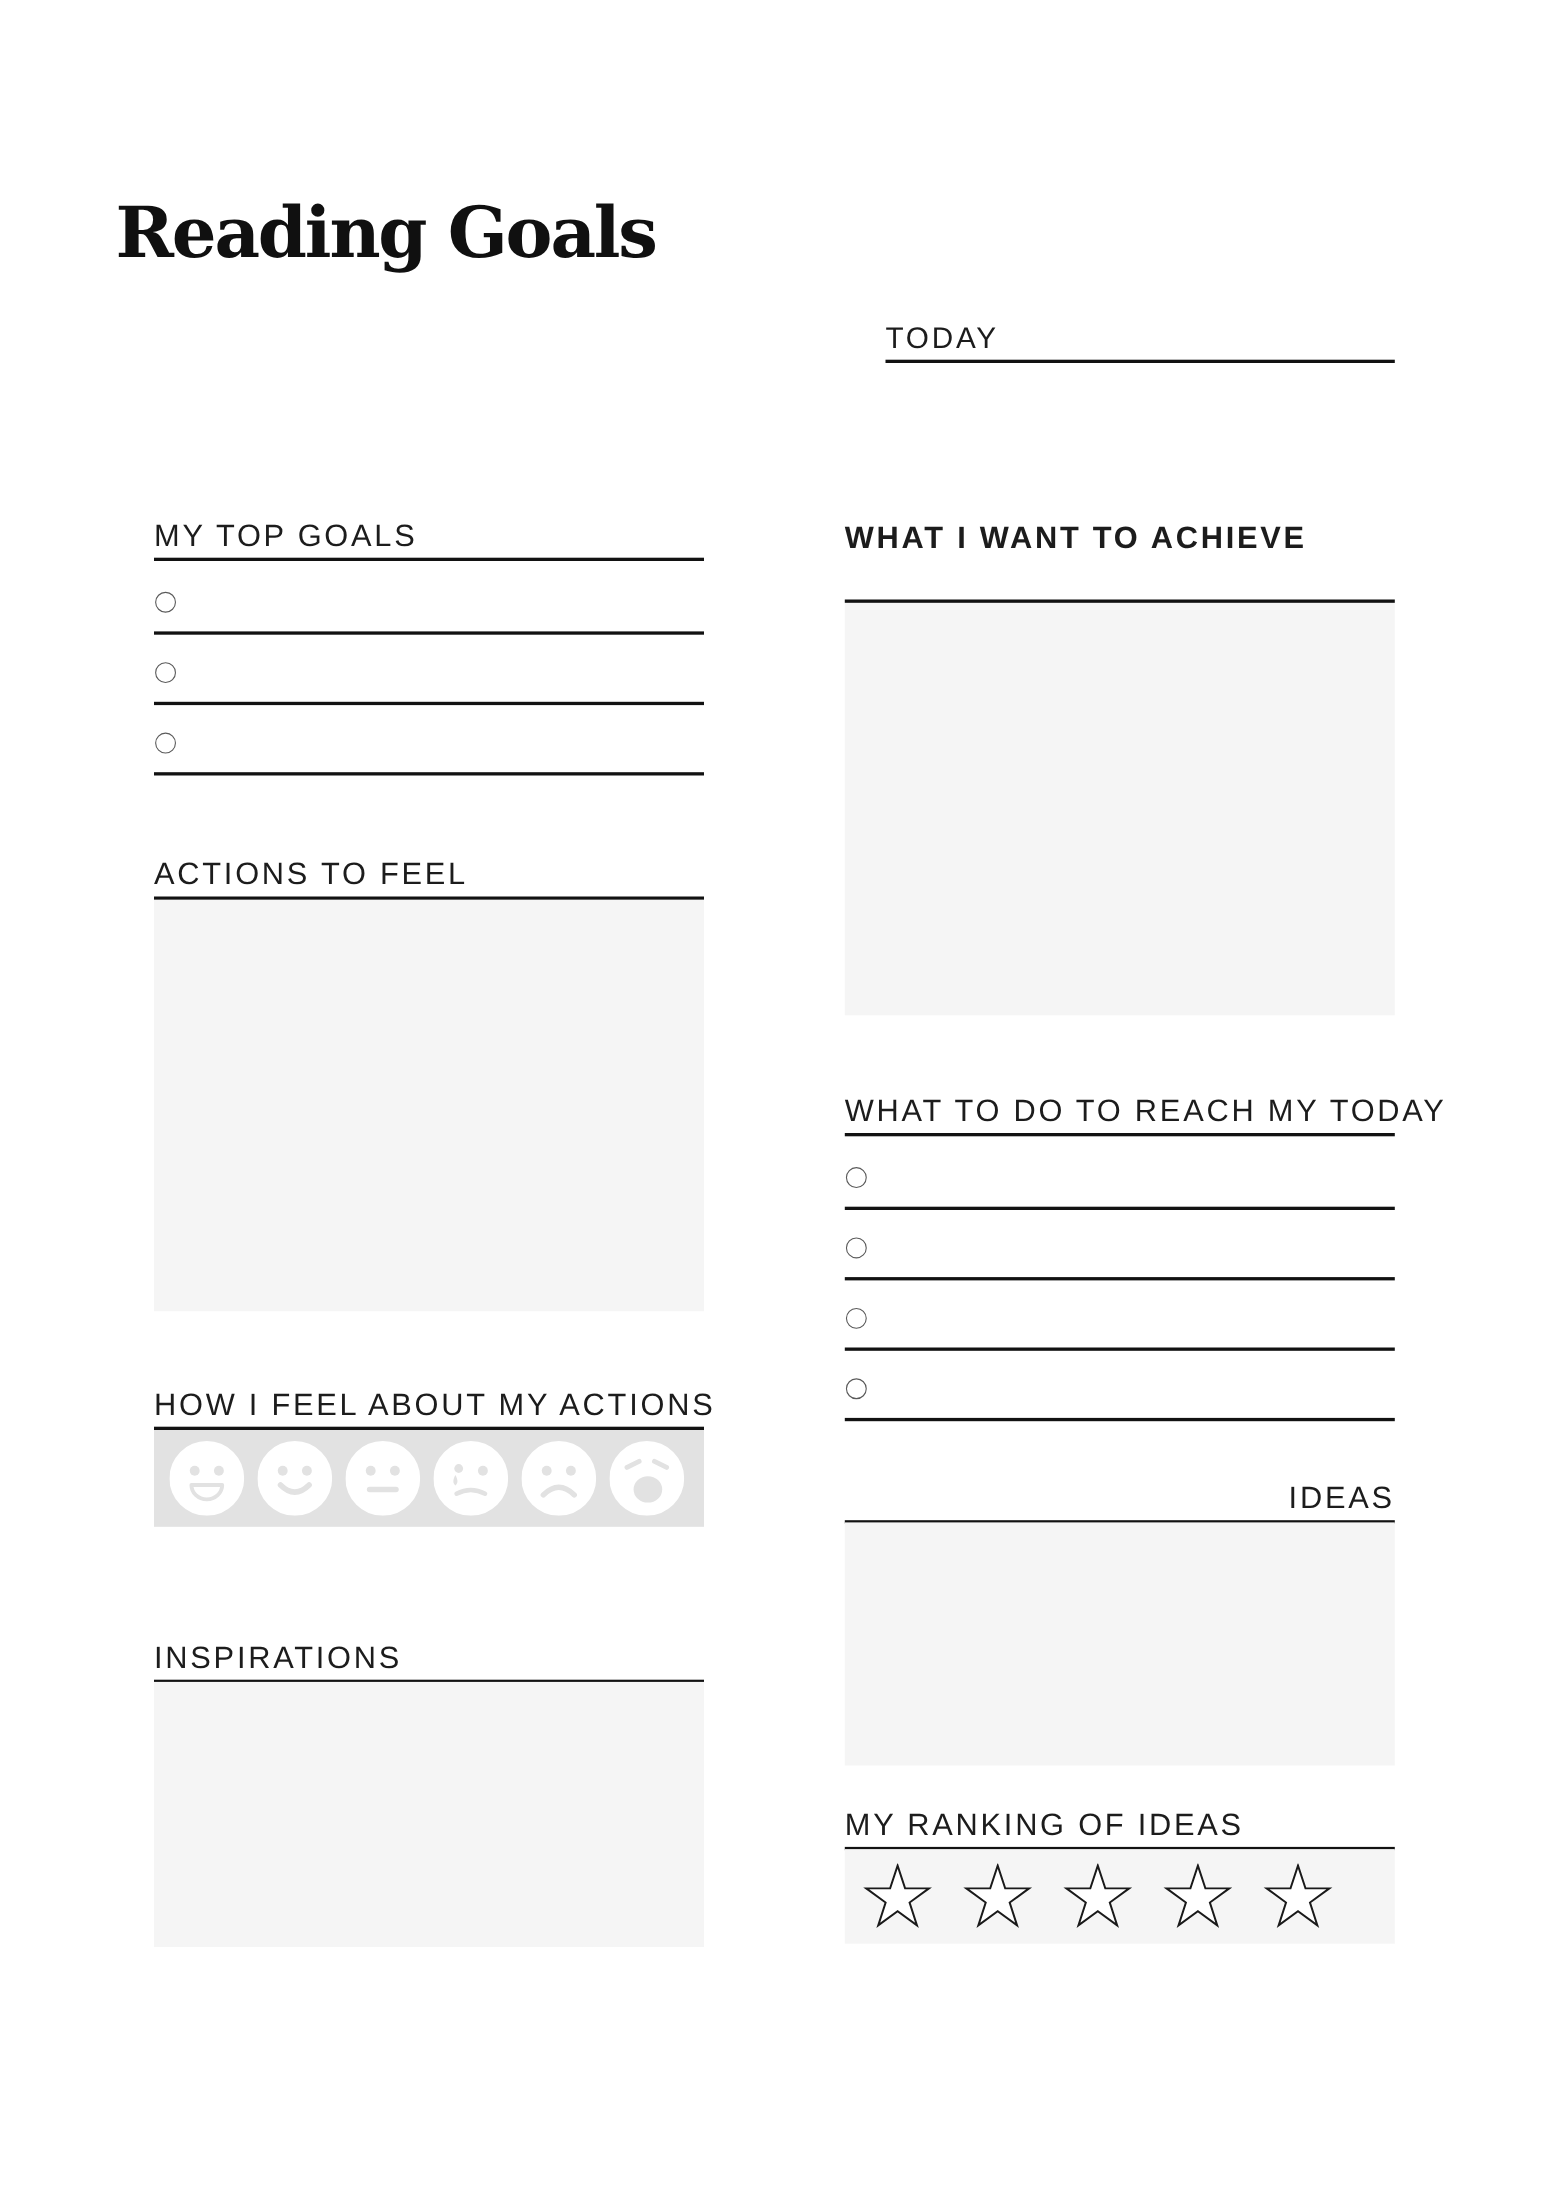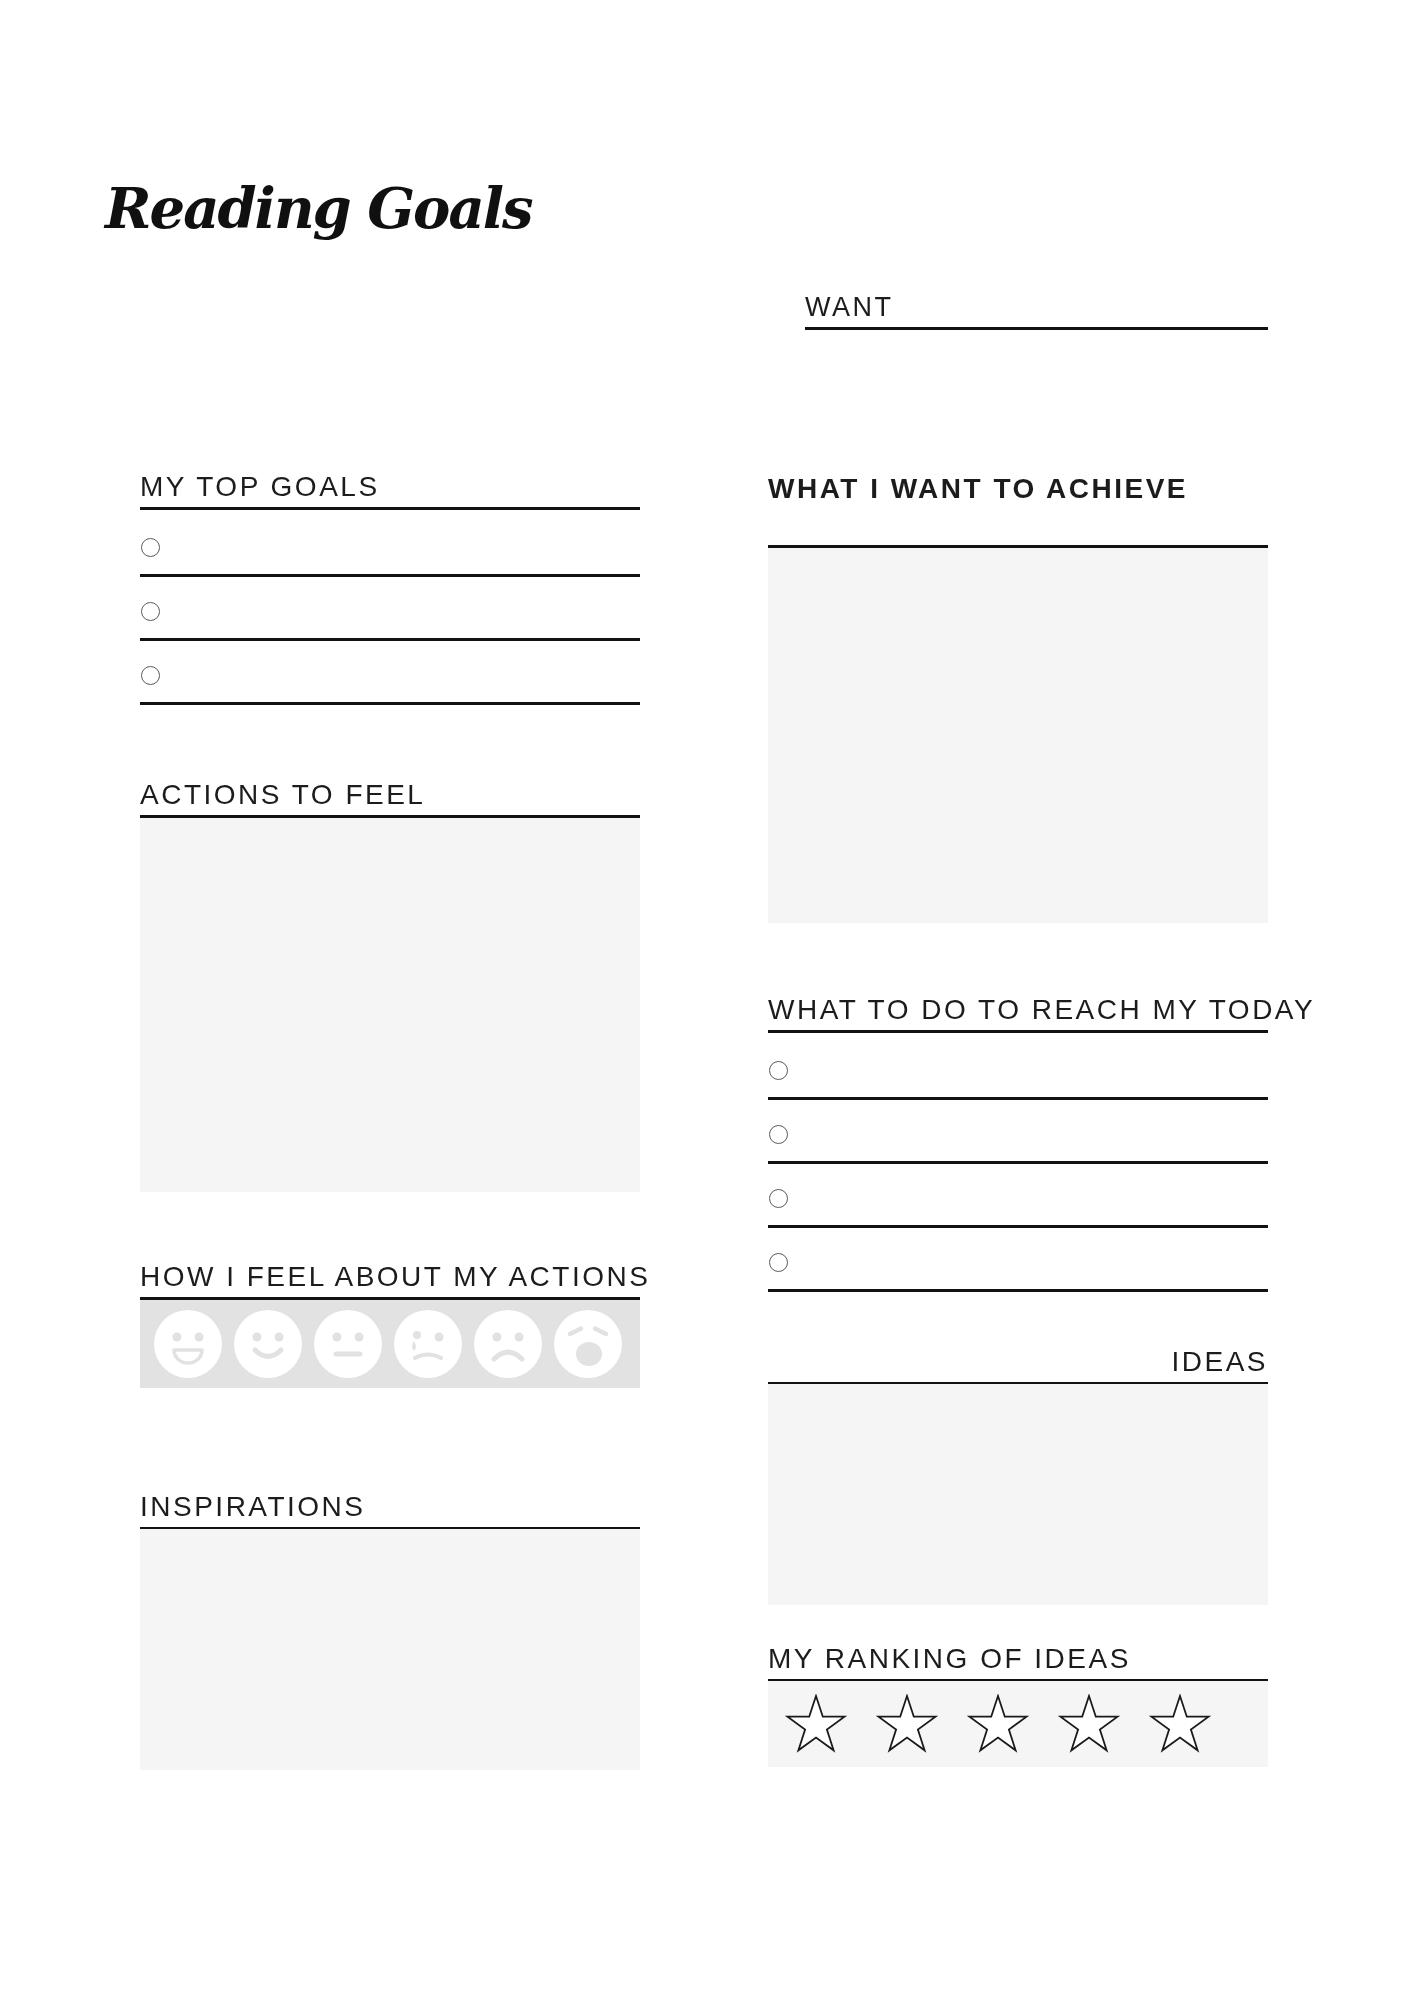--- a/index.html
+++ b/index.html
@@ -13,21 +13,21 @@
   body{
     width:1410px;height:2000px;position:relative;background:var(--page);
     font-family:"Liberation Sans","DejaVu Sans",sans-serif;color:var(--text);
     overflow:hidden;
   }
   .abs{position:absolute;}
   
   .page-title{
     left:105px;top:178px;width:560px;
     font-family:"DejaVu Serif","Liberation Serif",serif;
-    font-style:italic;font-weight:bold;font-size:56px;line-height:1.1;
+    font-weight:bold;font-size:64px;line-height:1.1;
     letter-spacing:-2px;color:#101010;white-space:nowrap;
   }
   
   .heading{
     font-size:28px;letter-spacing:2.5px;font-weight:400;color:var(--text);
     line-height:31px;white-space:nowrap;
   }
   .ruled{border-bottom:3px solid var(--ink);padding-bottom:5px;}
   
   .date-row{
@@ -62,21 +62,21 @@
     background:var(--panel);height:86px;display:flex;align-items:center;
     padding-left:16px;box-sizing:border-box;gap:27px;
   }
 </style>
 </head>
 <body>
 
 <div class="abs page-title">Reading Goals</div>
 
 <div class="abs date-row">
-  <span>WANT</span>
+  <span>TODAY</span>
   <span></span>
 </div>
 
 <div class="abs col-l heading ruled" style="top:471px;">
   <span>MY TOP GOALS</span>
 </div>
 <div class="abs col-l rows" style="top:513px;">
   <div class="write-row">
     <span class="bullet-circle"></span>
   </div>

